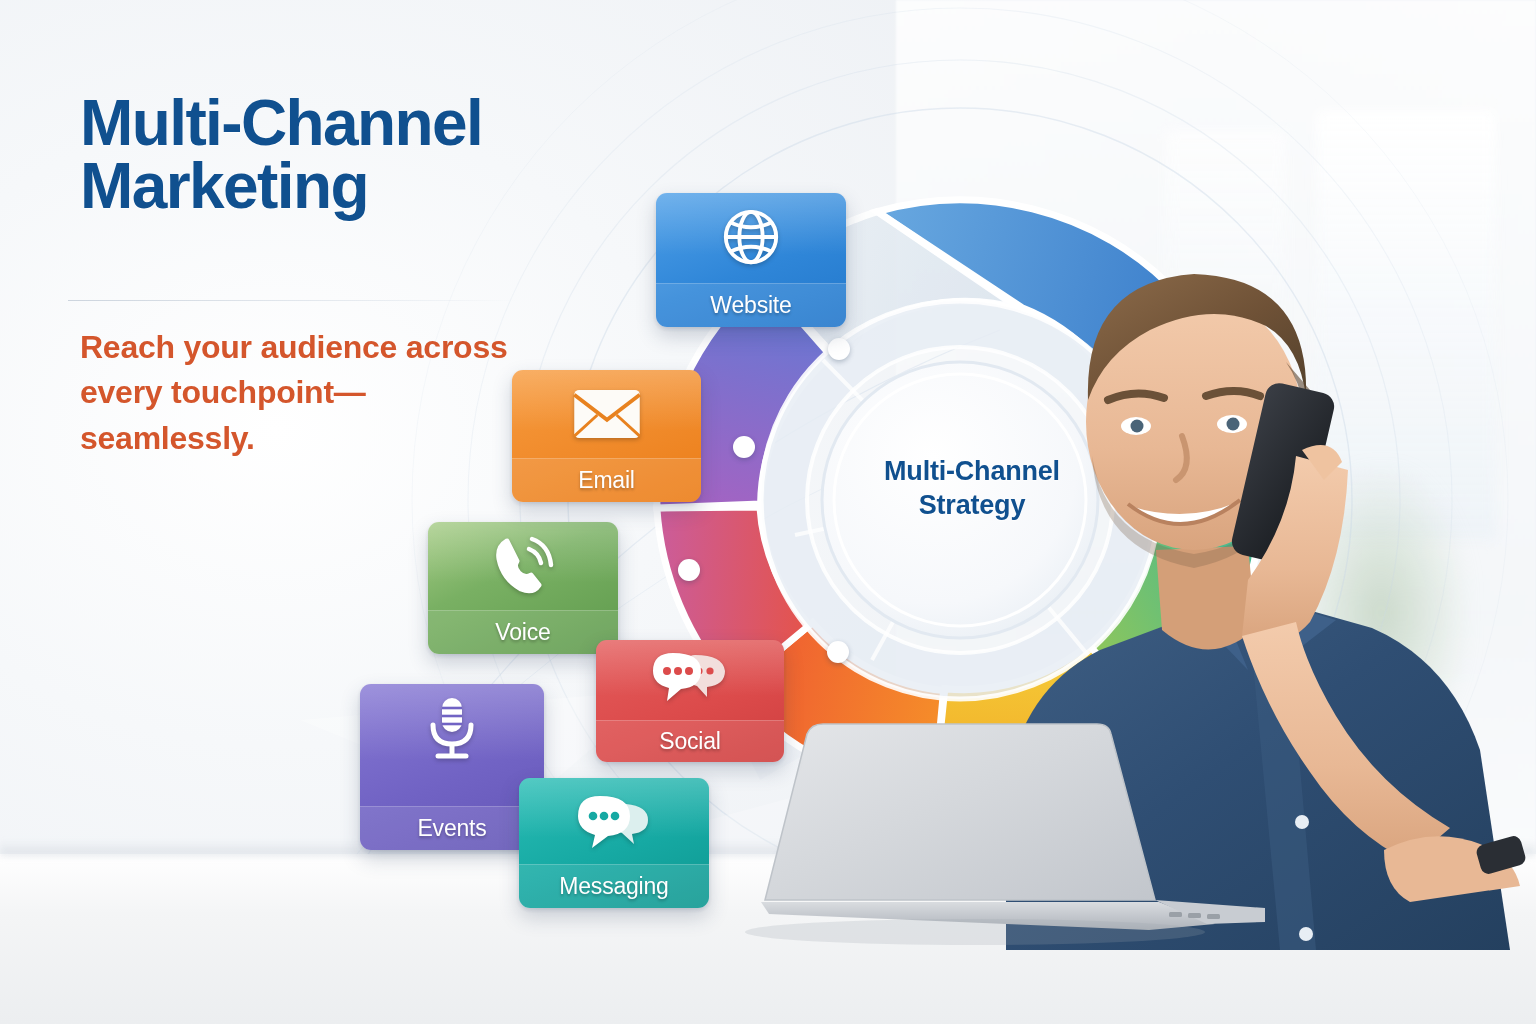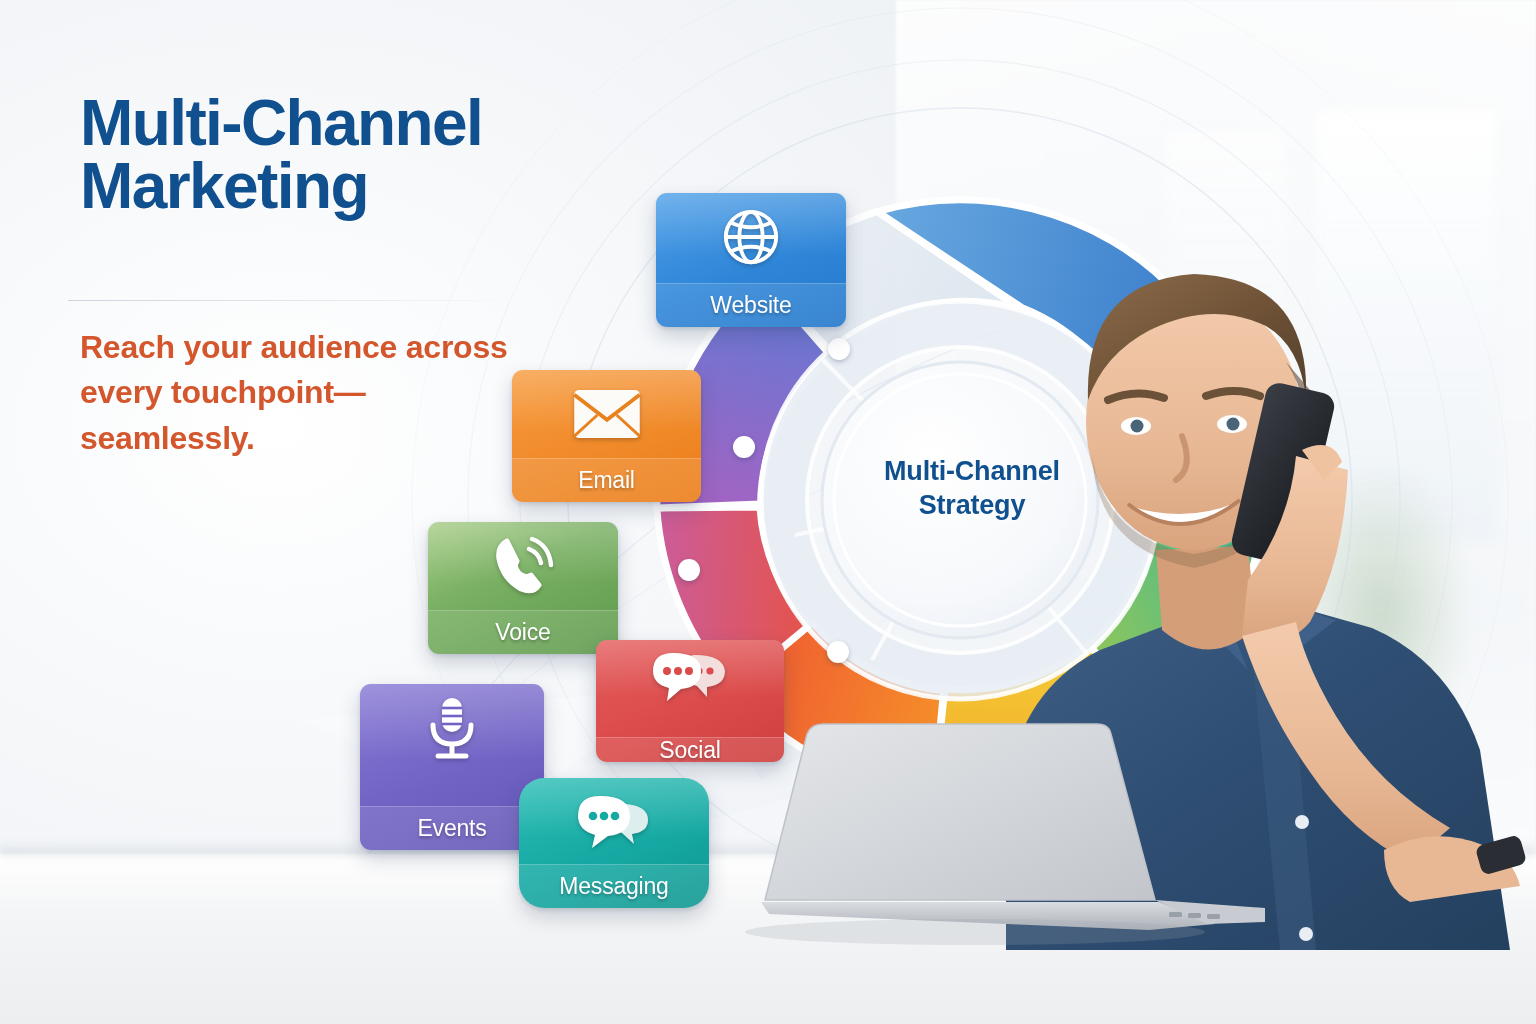--- a/index.html
+++ b/index.html
@@ -138,21 +138,21 @@
     background: linear-gradient(180deg, rgba(255,255,255,.20), rgba(255,255,255,0));
     pointer-events:none;
   }
 
   
   #card-website   { left:656px; top:193px; width:190px; height:134px; }
   #card-email     { left:512px; top:370px; width:189px; height:132px; }
   #card-voice     { left:428px; top:522px; width:190px; height:132px; }
   #card-social    { left:596px; top:640px; width:188px; height:122px; }
   #card-events    { left:360px; top:684px; width:184px; height:166px; }
-  #card-messaging { left:519px; top:778px; width:190px; height:130px;border-radius:25px; }
+  #card-messaging { left:519px; top:778px; width:190px; height:130px; }
 
   
   .dot {
     position:absolute; width:22px; height:22px; border-radius:50%;
     background:#ffffff; z-index:10;
     box-shadow: 0 2px 5px rgba(40,60,90,.30);
   }
 </style>
 </head>
 <body>
@@ -422,21 +422,21 @@
       <svg width="78" height="52" viewBox="0 0 78 52">
         <path d="M 44 4 Q 72 4 74 20 Q 74 34 56 36 L 56 46 L 46 35 Q 32 32 32 20 Q 34 4 44 4 Z" fill="#F2DEDC"></path>
         <circle cx="48" cy="20" r="3.6" fill="#DC4B4B"></circle>
           <circle cx="59" cy="20" r="3.6" fill="#DC4B4B"></circle>
         <path d="M 22 2 Q 50 2 50 20 Q 50 36 30 38 L 16 50 L 18 37 Q 2 33 2 20 Q 2 2 22 2 Z" fill="#FFFFFF"></path>
         <circle cx="16" cy="20" r="4" fill="#DC4B4B"></circle>
           <circle cx="27" cy="20" r="4" fill="#DC4B4B"></circle>
           <circle cx="38" cy="20" r="4" fill="#DC4B4B"></circle>
       </svg>
     </div>
-    <div class="bar" style="height:25px;">
+    <div class="bar" style="height:42px;">
       <span class="lbl">Social</span>
     </div>
   </div>
 
   <div class="card" id="card-events" style="background:linear-gradient(160deg,#8678D4 0%, #7163C4 55%, #6355B6 100%);">
     <div class="gloss"></div>
     <div class="icon">
       <svg width="54" height="64" viewBox="0 0 54 64">
         <rect x="17" y="2" width="20" height="34" rx="10" fill="#ffffff"></rect>
         <g stroke="#7163C4" stroke-width="2.6">

